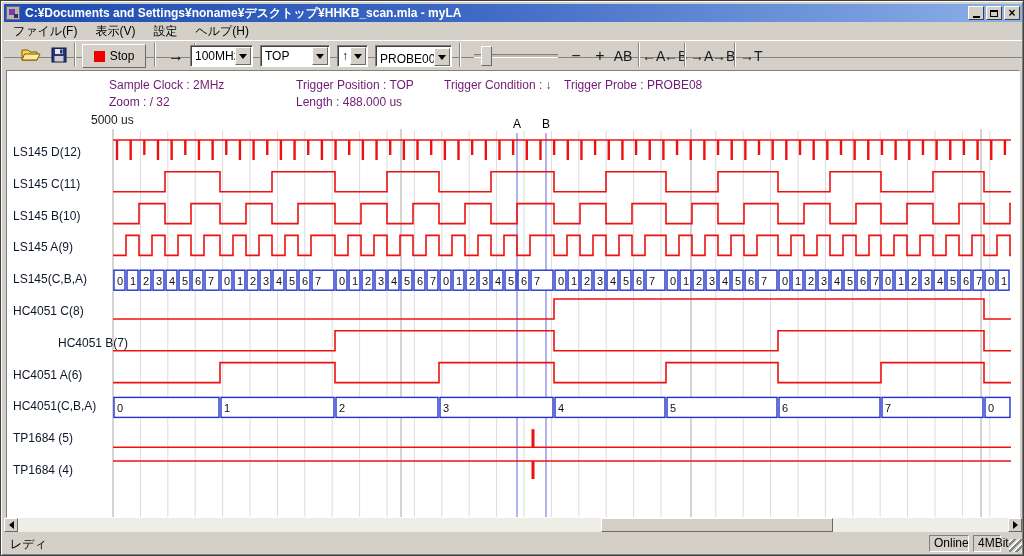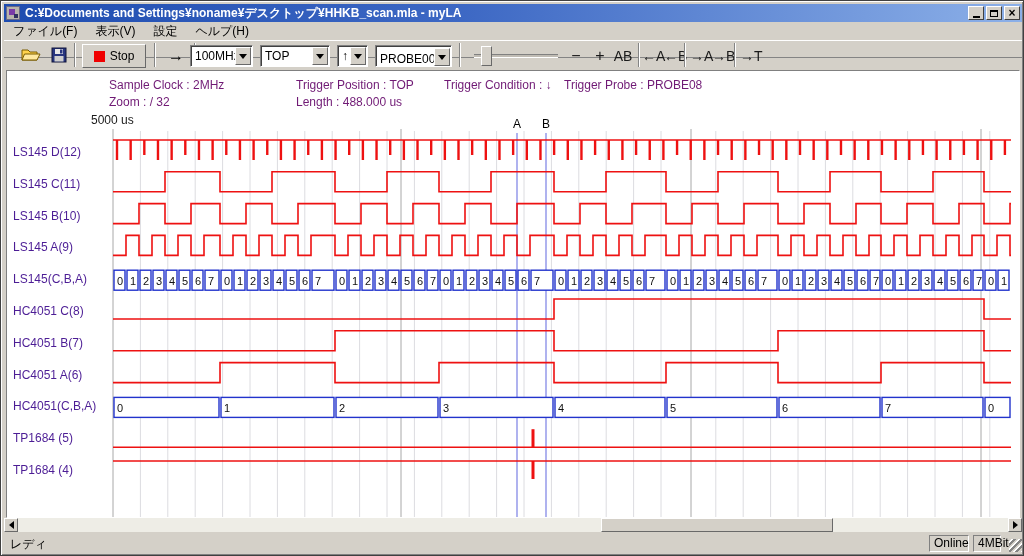--- a/index.html
+++ b/index.html
@@ -54,21 +54,21 @@
   .slider-track { left:470px; top:13px; width:84px; height:4px;
                   border-top:1px solid #808080; border-bottom:1px solid #ffffff; background:#c0bcb4; }
   .slider-thumb { left:477px; top:5px; width:11px; height:20px; }
   .flat-btn { top:4px; height:22px; line-height:22px; font-size:14px; color:#1a1a1a; text-align:center; }
 
   
   .panel { position:absolute; left:5px; top:69px; width:1014px; height:448px; background:#ffffff;
            border:1px solid; border-color:#808080 #ffffff #ffffff #808080; }
   .info-text { position:absolute; font-size:12px; color:#701a75; white-space:nowrap; }
   .timeline-label { position:absolute; left:90px; top:112px; font-size:12px; color:#1a1a1a; }
-  .sig-label { position:absolute; left:12px; height:14px; font-size:12px; color:#4c1d95; white-space:nowrap; }
+  .sig-label { position:absolute; left:12px; height:14px; font-size:12px; color:#0f172a; white-space:nowrap; }
   .cursor-label { position:absolute; width:12px; top:116px; font-size:12px; color:#000; text-align:center; }
   #wave-svg { position:absolute; left:0; top:0; width:1024px; height:556px; }
 
   
   .hscroll { position:absolute; left:3px; top:517px; width:1018px; height:14px; background:#eeede6; }
   .sb-btn { position:absolute; top:0; width:14px; height:14px; background:#d4d0c8;
             border:1px solid; border-color:#ffffff #696969 #696969 #ffffff;
             display:flex; align-items:center; justify-content:center; }
   .tri-left { width:0; height:0; border-top:4px solid transparent; border-bottom:4px solid transparent;
               border-right:5px solid #000; }
@@ -458,21 +458,21 @@
 
   <div class="cursor-label" style="left:510px;">A</div>
   <div class="cursor-label" style="left:539px;">B</div>
 
   <div class="sig-label" style="top:144px;">LS145 D(12)</div>
   <div class="sig-label" style="top:175.8px;">LS145 C(11)</div>
   <div class="sig-label" style="top:207.6px;">LS145 B(10)</div>
   <div class="sig-label" style="top:239.4px;">LS145 A(9)</div>
   <div class="sig-label" style="top:271.2px;">LS145(C,B,A)</div>
   <div class="sig-label" style="top:303px;">HC4051 C(8)</div>
-  <div class="sig-label" style="top:334.8px;">HC4051 B(7)</div>
+  <div class="sig-label" style="top:334.8px;margin-left:45px;">HC4051 B(7)</div>
   <div class="sig-label" style="top:366.6px;">HC4051 A(6)</div>
   <div class="sig-label" style="top:398.4px;">HC4051(C,B,A)</div>
   <div class="sig-label" style="top:430.2px;">TP1684 (5)</div>
   <div class="sig-label" style="top:462px;">TP1684 (4)</div>
 
   <div class="hscroll">
     <div class="sb-btn" style="left:0;">
         <span class="tri-left"></span>
       </div>
     <div class="sb-thumb raised"></div>

